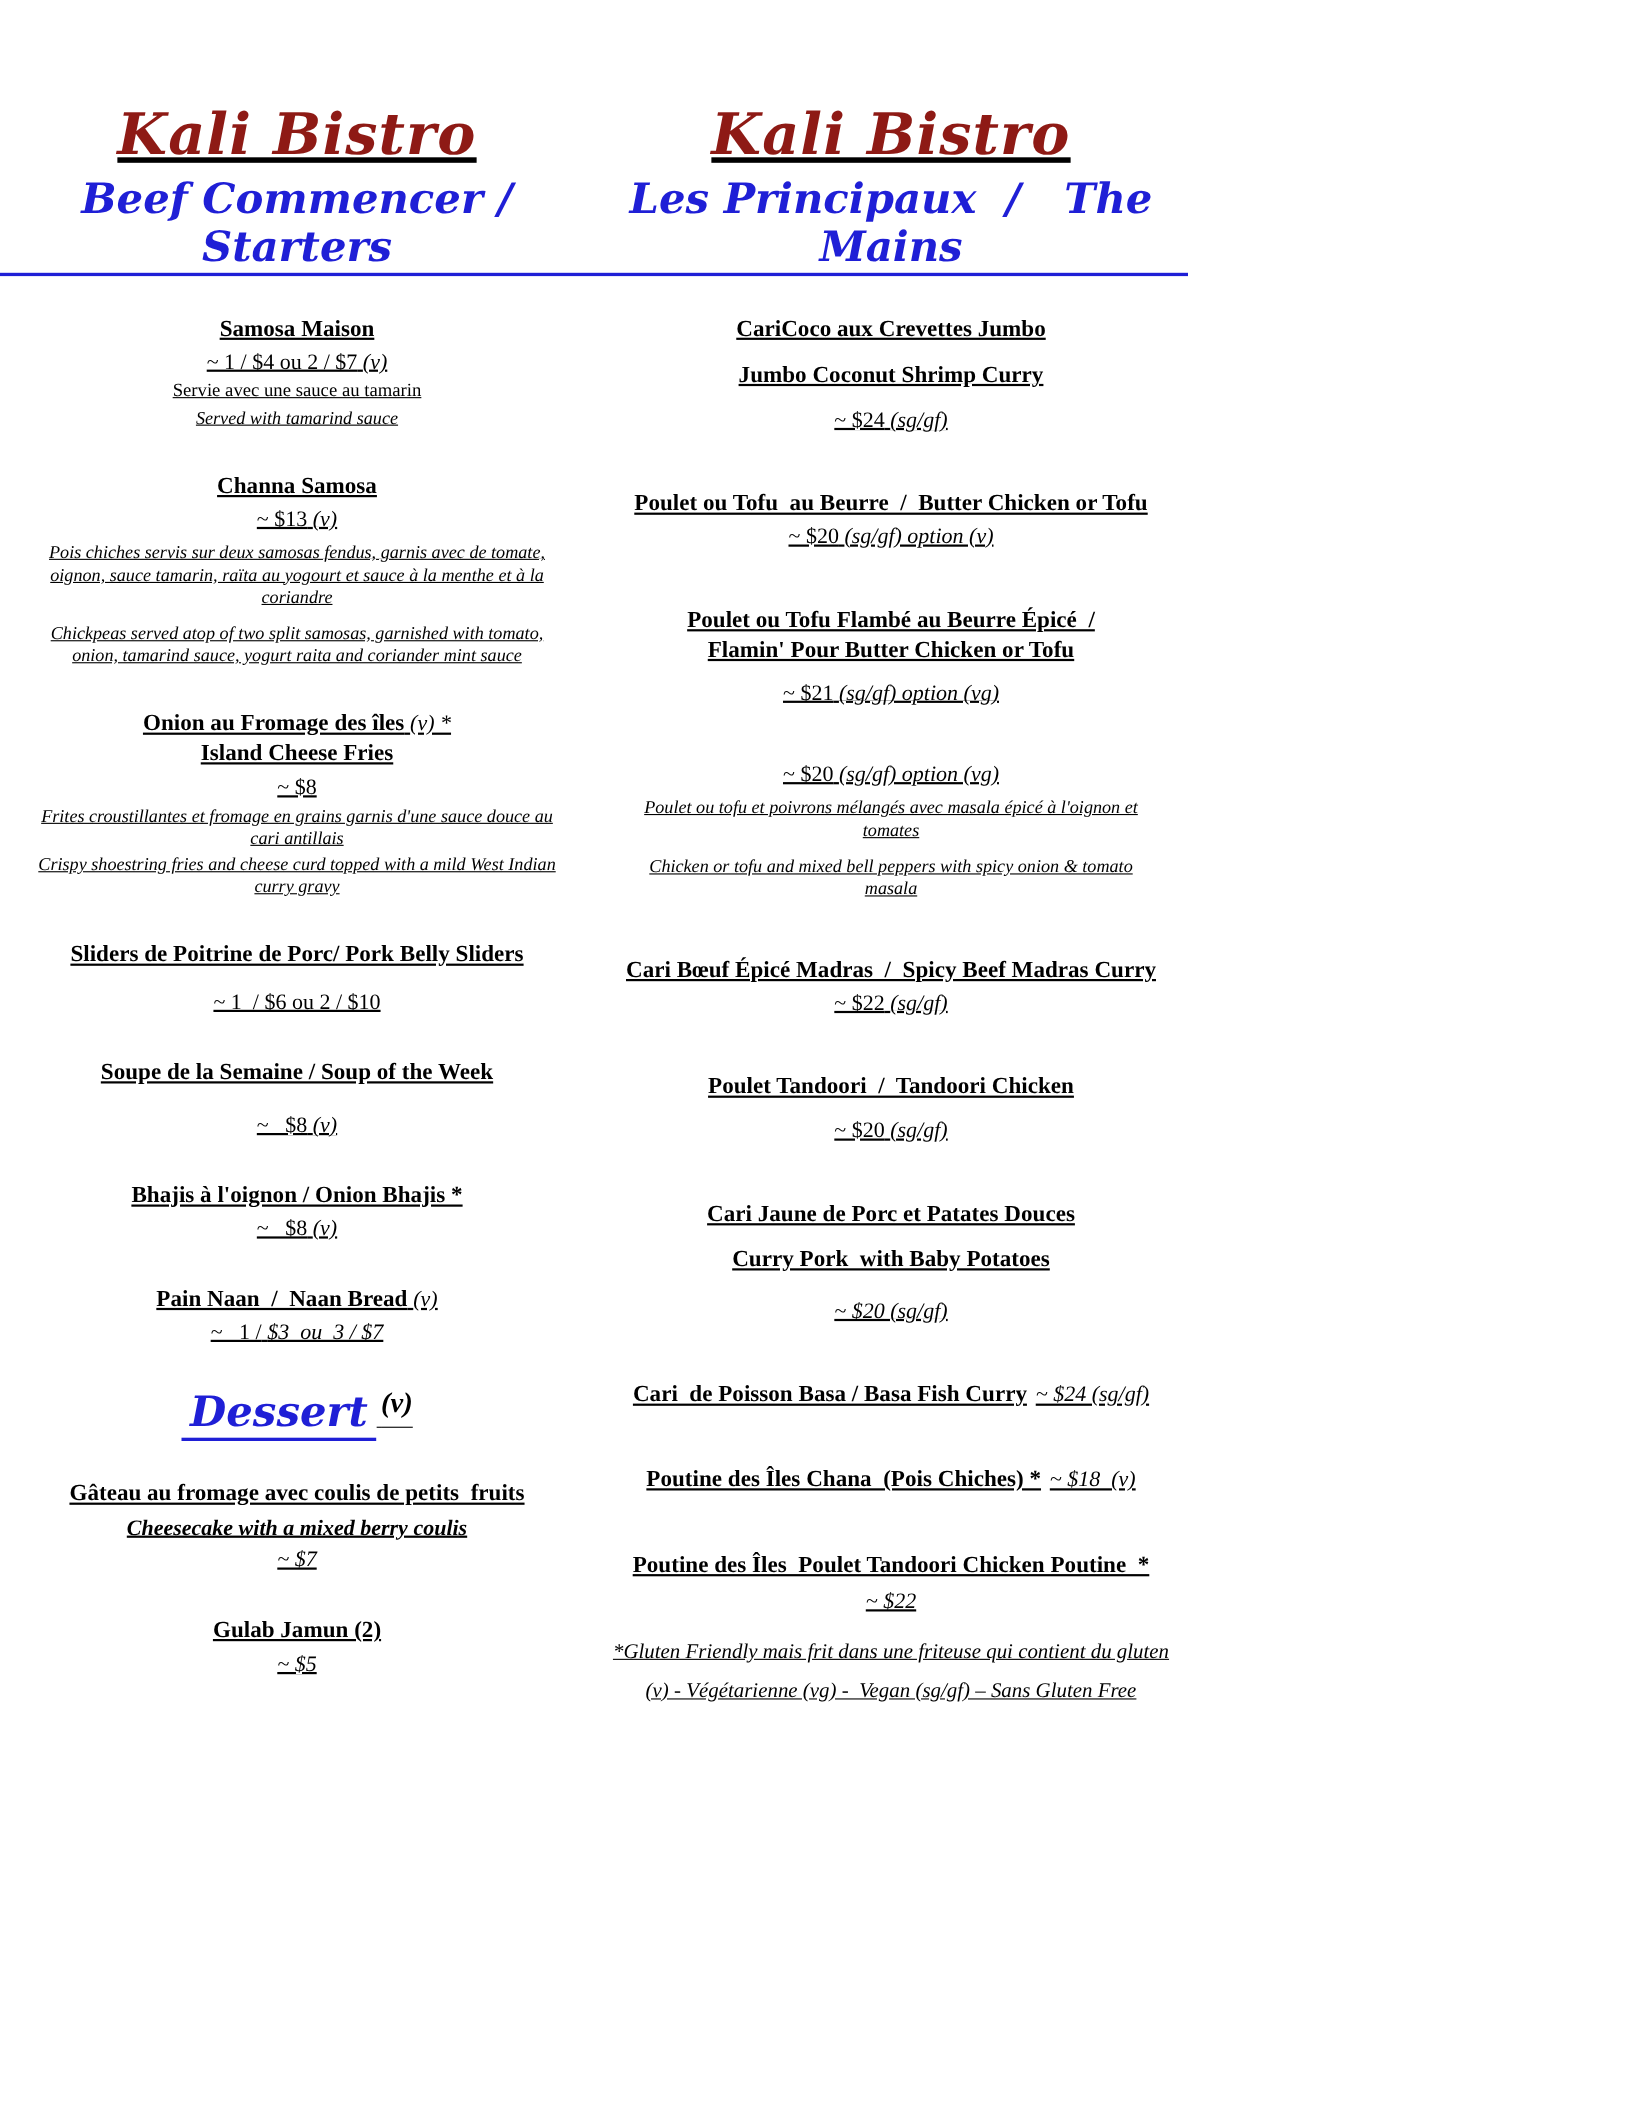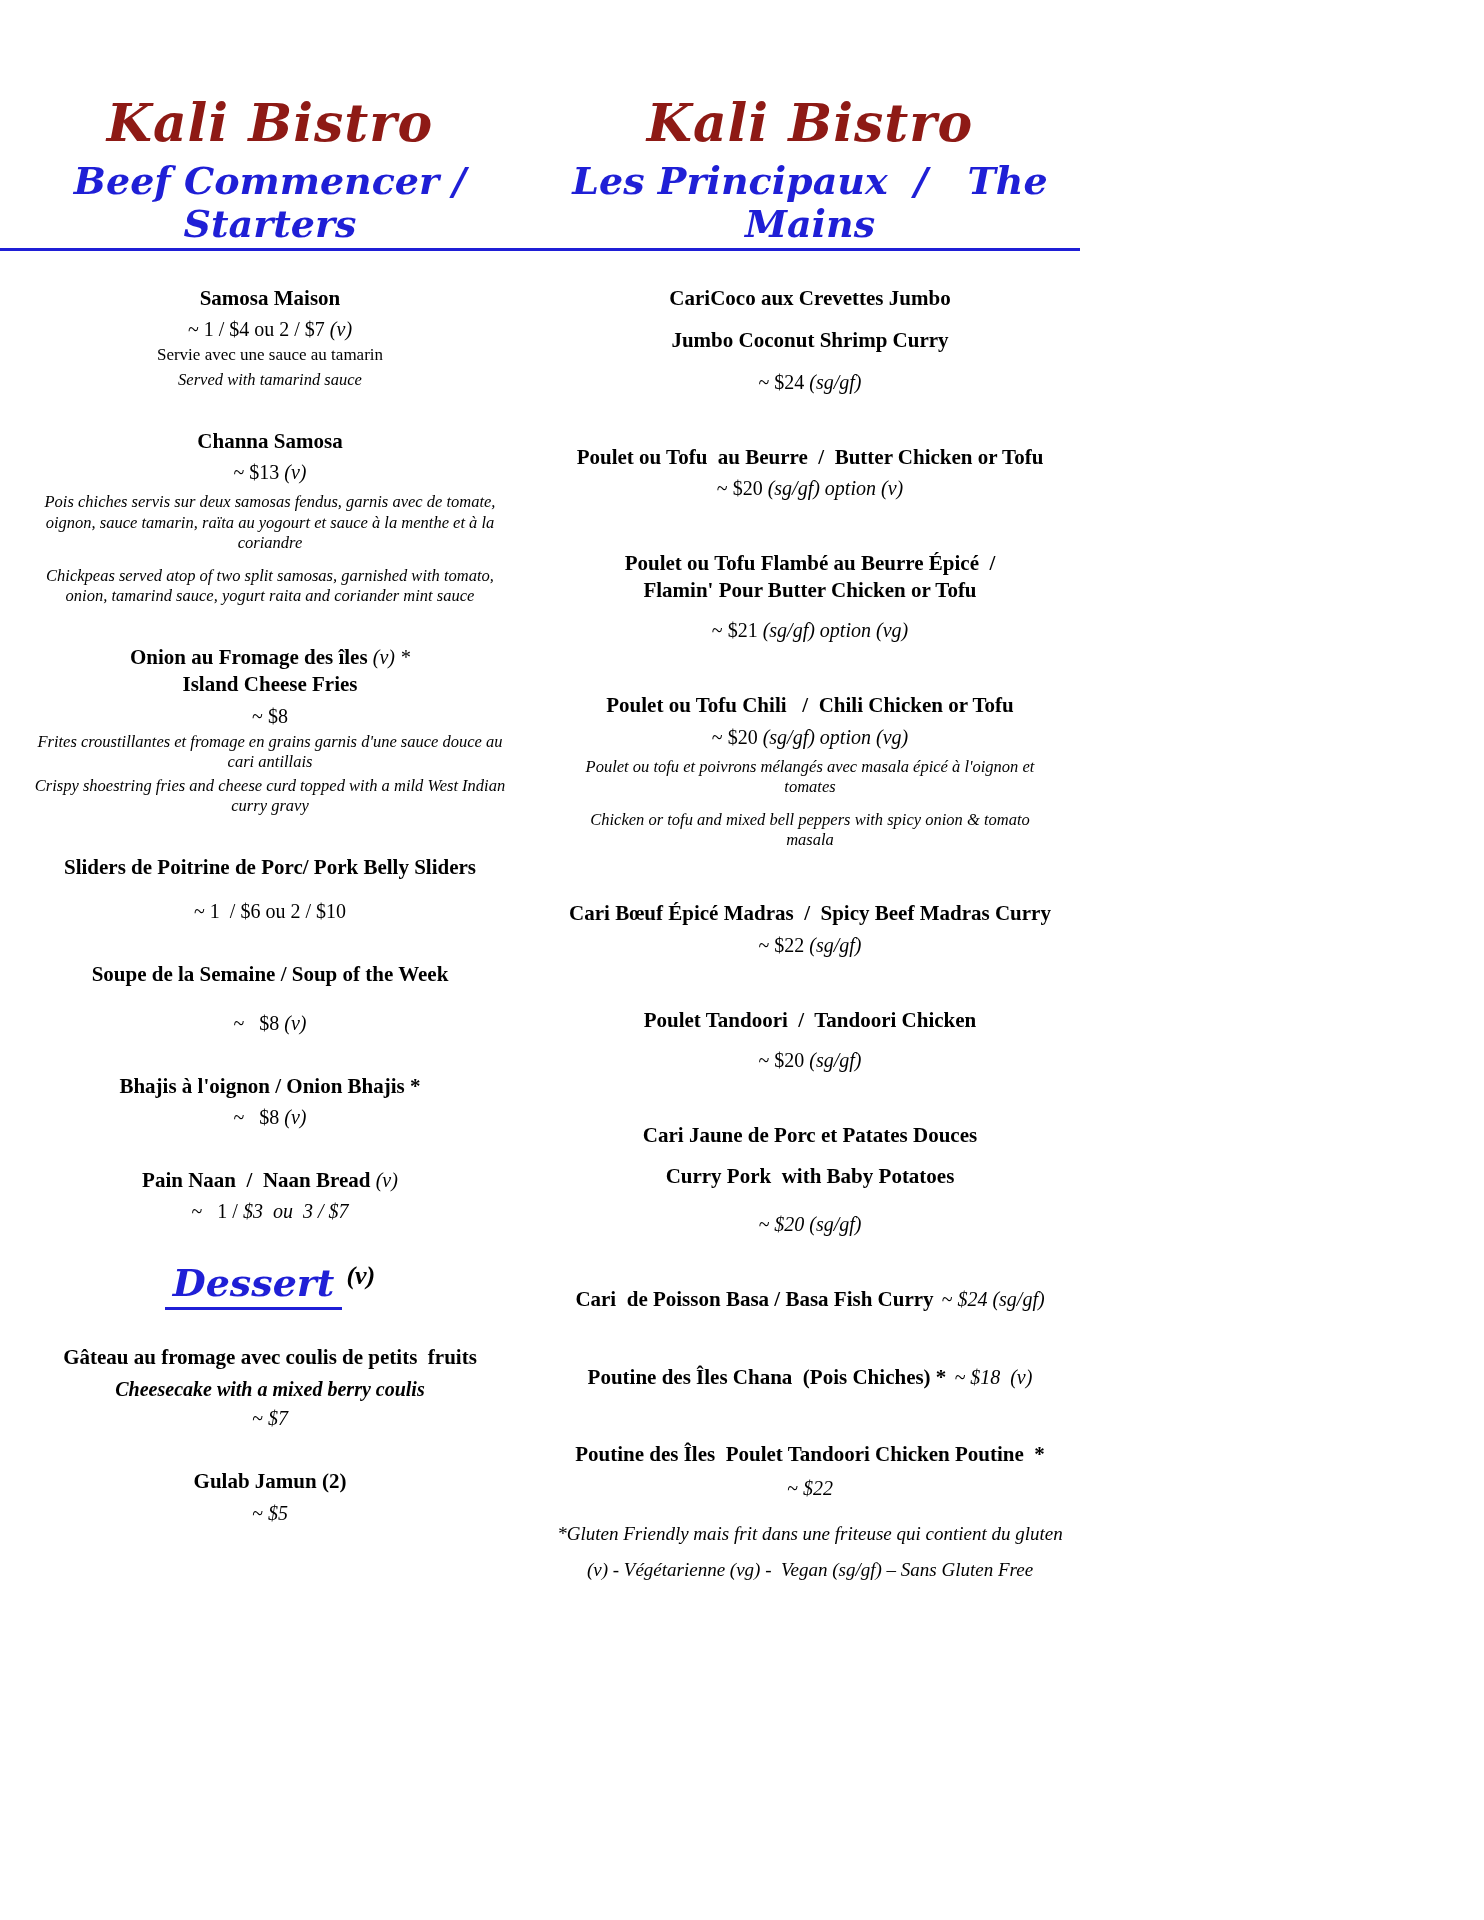--- a/index.html
+++ b/index.html
@@ -10,20 +10,21 @@
   body{
     width:1484px;min-height:1920px;
     font-family:"Liberation Serif","DejaVu Serif",serif;
     color:#000;
   }
   .page{
     box-sizing:border-box;
     display:flex;
     width:1352px;
     padding:96px 272px 60px 0;
+    text-decoration:underline;
   }
   .col{flex:1;text-align:center;min-width:0;}
   .brand{
     font-family:"DejaVu Serif",serif;
     font-style:italic;font-weight:bold;
     color:var(--brand-red);
     font-size:52px;line-height:1.05;
     letter-spacing:1px;
     margin:0 0 8px 0;
   }
@@ -151,21 +152,20 @@
       <div class="p"><span>~ $20</span> <span class="it">(sg/gf) option (v)</span></div>
     </div>
 
     <div class="item">
       <div class="t">Poulet ou Tofu Flambé au Beurre Épicé&nbsp; /</div>
       <div class="t">Flamin' Pour Butter Chicken or Tofu</div>
       <div class="p mt14"><span>~ $21</span> <span class="it">(sg/gf) option (vg)</span></div>
     </div>
 
     <div class="item">
-      <div class="t">Poulet ou Tofu Chili&nbsp; &nbsp;/&nbsp; Chili Chicken or Tofu</div>
       <div class="p"><span>~ $20</span> <span class="it">(sg/gf) option (vg)</span></div>
       <div class="d mt8">Poulet ou tofu et poivrons mélangés avec masala épicé à l'oignon et tomates</div>
       <div class="d para">Chicken or tofu and mixed bell peppers with spicy onion &amp; tomato masala</div>
     </div>
 
     <div class="item">
       <div class="t">Cari Bœuf Épicé Madras&nbsp; /&nbsp; Spicy Beef Madras Curry</div>
       <div class="p"><span>~ $22</span> <span class="it">(sg/gf)</span></div>
     </div>
 

